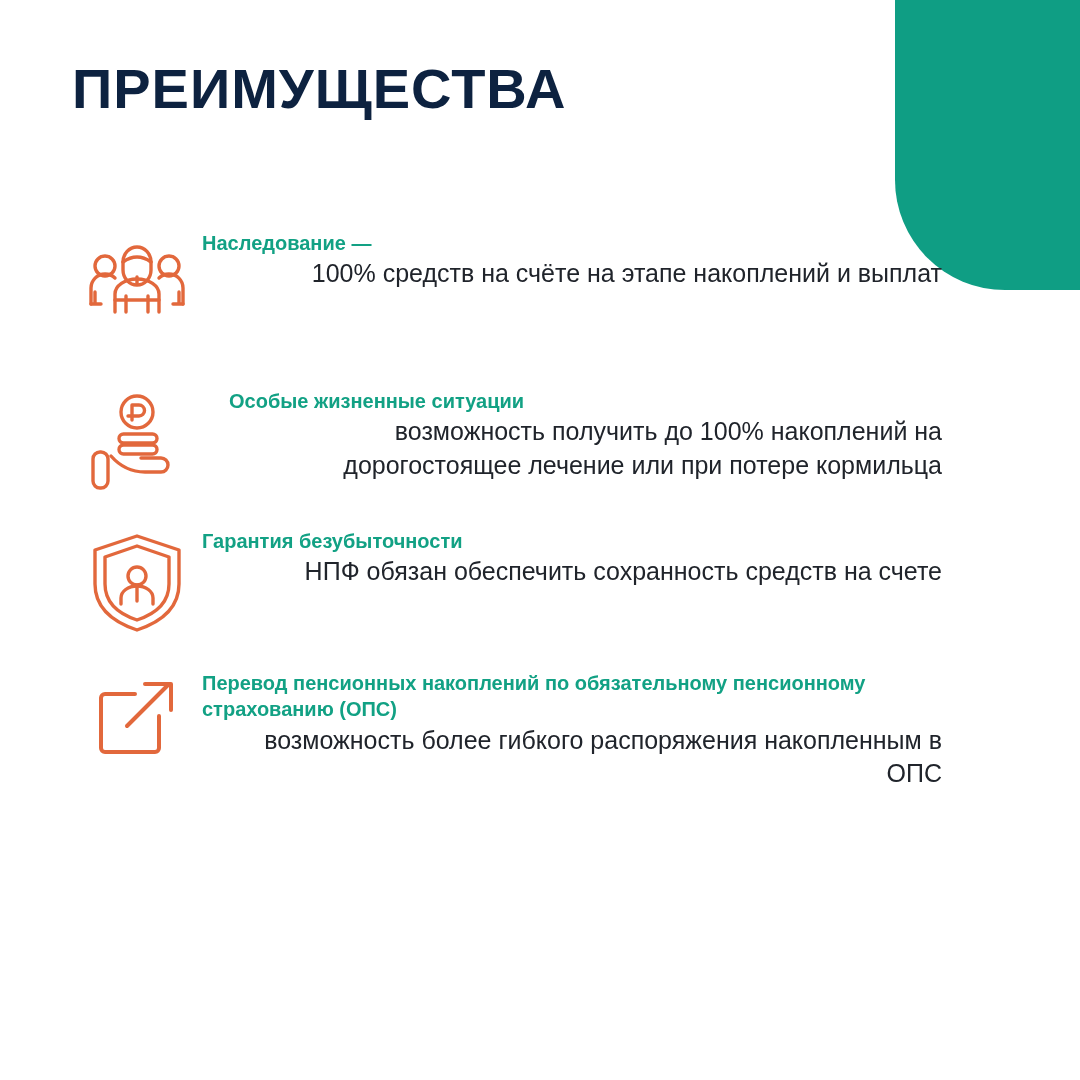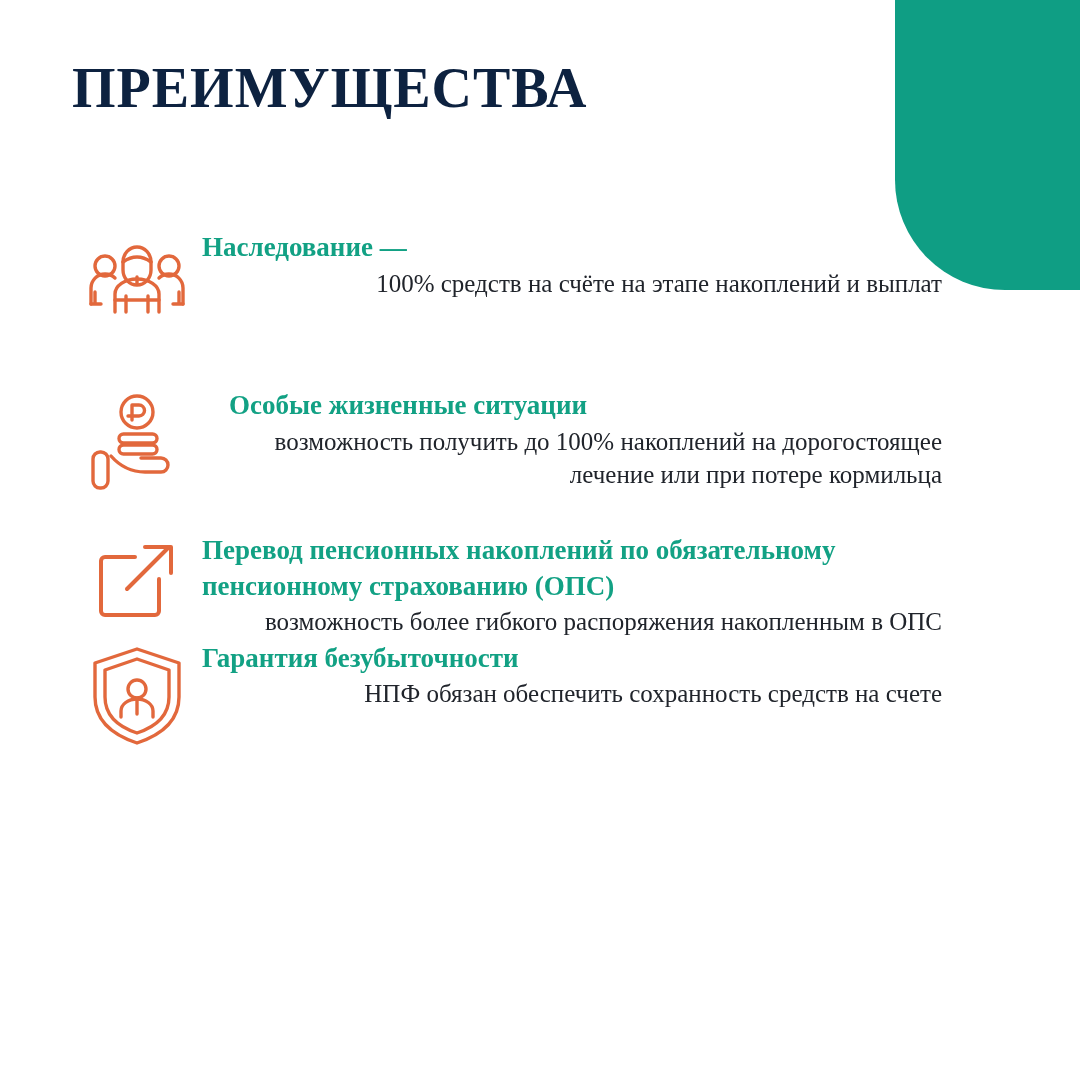--- a/index.html
+++ b/index.html
@@ -8,21 +8,20 @@
     height: 1080px;
     background: #ffffff;
     font-family: "Liberation Sans", sans-serif;
     overflow: hidden;
   }
   .slide {
     position: relative;
     width: 1080px;
     height: 852px;
     background: #ffffff;
-    font-family: Liberation Serif, serif;
   }
 
   
   .corner-shape {
     position: absolute;
     top: 0;
     right: 0;
     width: 185px;
     height: 290px;
     background: #0f9e84;
@@ -69,21 +68,21 @@
     align-items: flex-start;
     justify-content: center;
     padding-top: 4px;
   }
   .item-text {
     flex: 1 1 auto;
     padding-top: 2px;
   }
   .item-heading {
     color: #12a184;
-    font-size: 27px;
+    font-size: 20px;
     font-weight: bold;
     line-height: 1.32;
     margin-bottom: 1px;
   }
   .item-body {
     color: #20242b;
     font-size: 25px;
     line-height: 1.33;
     text-align: right;
   }
@@ -146,44 +145,44 @@
           <path d="M26 66 q14 16 34 16 h16 a7 7 0 0 0 0 -14 H56"></path>
           <rect x="8" y="62" width="15" height="36" rx="7"></rect>
         </svg>
       </div>
       <div class="item-text">
         <div class="item-heading">Особые жизненные ситуации</div>
         <div class="item-body">возможность получить до 100% накоплений на дорогостоящее лечение или при потере кормильца</div>
       </div>
     </div>
 
-    <div class="item i4">
-      <div class="item-icon">
-        <svg width="92" height="92" viewBox="0 0 92 92" fill="none" stroke="#e2683c" stroke-width="4" stroke-linecap="round" stroke-linejoin="round">
-          <path d="M68 44 V76 a4 4 0 0 1 -4 4 H14 a4 4 0 0 1 -4 -4 V26 a4 4 0 0 1 4 -4 H44"></path>
-          <path d="M36 54 L78 12"></path>
-          <path d="M54 12 H80 V38"></path>
-        </svg>
-      </div>
-      <div class="item-text">
-        <div class="item-heading">Перевод пенсионных накоплений по обязательному пенсионному страхованию (ОПС)</div>
-        <div class="item-body">возможность более гибкого распоряжения накопленным в ОПС</div>
-      </div>
-    </div>
-
     <div class="item i3">
       <div class="item-icon">
         <svg width="100" height="104" viewBox="0 0 100 104" fill="none" stroke="#e2683c" stroke-width="3.4" stroke-linecap="round" stroke-linejoin="round">
           <path d="M50 6 L92 20 v34 c0 24 -18 38 -42 46 C26 92 8 78 8 54 V20 z"></path>
           <path d="M50 16 L82 27 v27 c0 19 -14 30 -32 36 C32 84 18 73 18 54 V27 z"></path>
           <circle cx="50" cy="46" r="9"></circle>
           <path d="M34 74 v-6 a16 12 0 0 1 32 0 v6"></path>
           <path d="M50 55 v16"></path>
         </svg>
       </div>
       <div class="item-text">
         <div class="item-heading">Гарантия безубыточности</div>
         <div class="item-body">НПФ обязан обеспечить сохранность средств на счете</div>
       </div>
     </div>
 
+    <div class="item i4">
+      <div class="item-icon">
+        <svg width="92" height="92" viewBox="0 0 92 92" fill="none" stroke="#e2683c" stroke-width="4" stroke-linecap="round" stroke-linejoin="round">
+          <path d="M68 44 V76 a4 4 0 0 1 -4 4 H14 a4 4 0 0 1 -4 -4 V26 a4 4 0 0 1 4 -4 H44"></path>
+          <path d="M36 54 L78 12"></path>
+          <path d="M54 12 H80 V38"></path>
+        </svg>
+      </div>
+      <div class="item-text">
+        <div class="item-heading">Перевод пенсионных накоплений по обязательному пенсионному страхованию (ОПС)</div>
+        <div class="item-body">возможность более гибкого распоряжения накопленным в ОПС</div>
+      </div>
+    </div>
+
   </div>
 </div>
 
 </body></html>

